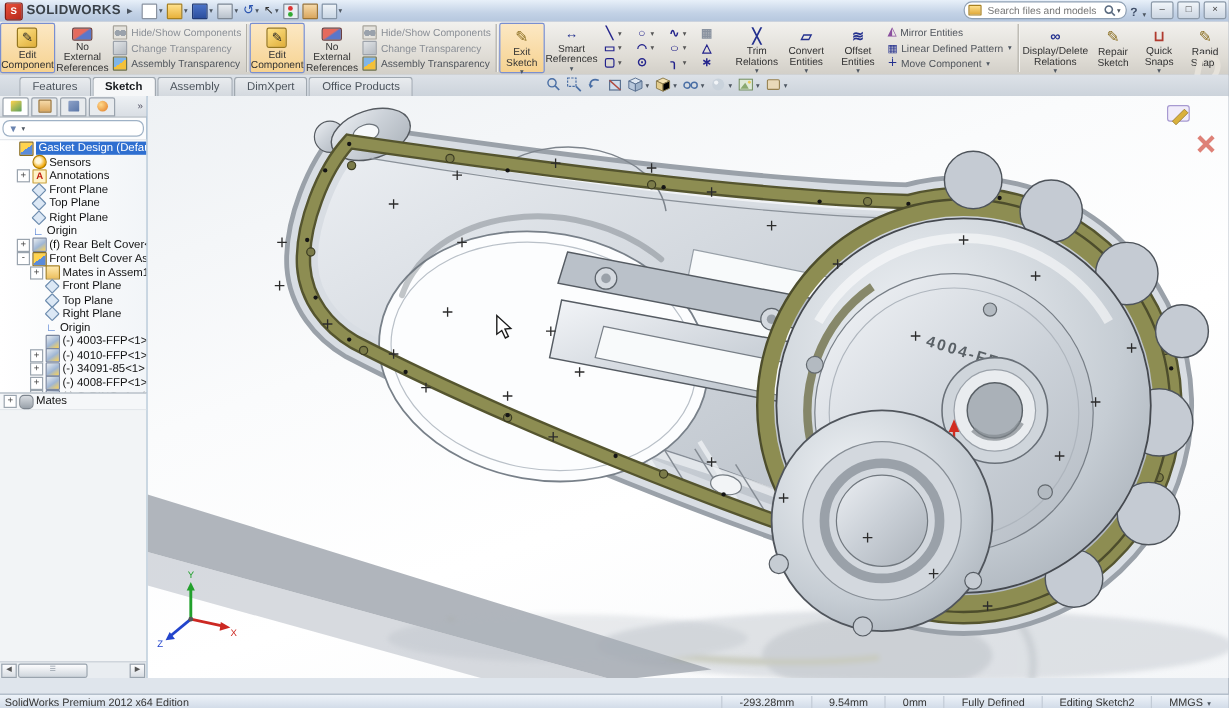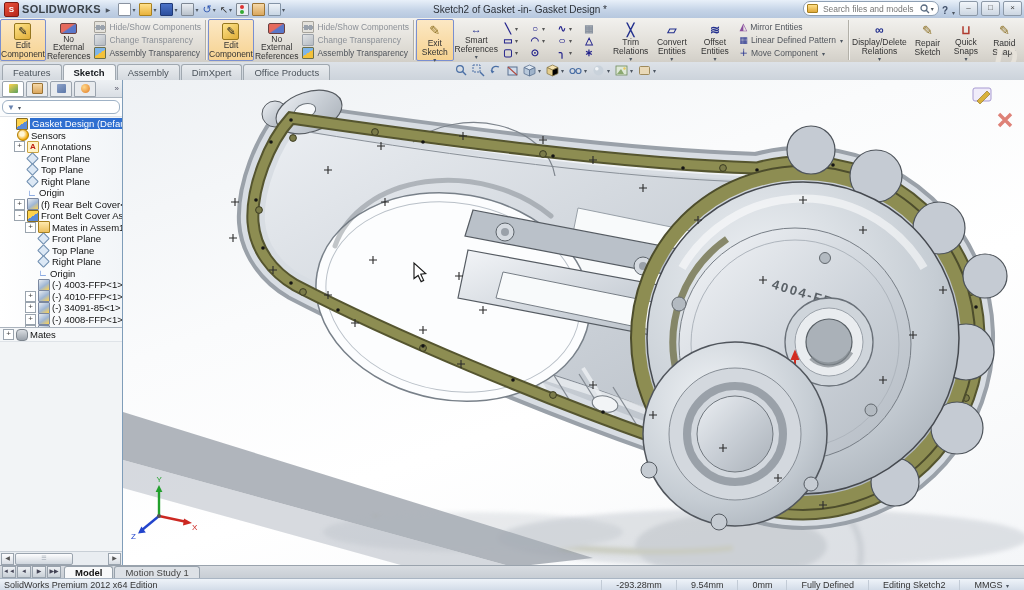--- a/index.html
+++ b/index.html
@@ -66,21 +66,21 @@
   .slabel.dim{color:#8b9097;}
   .entgrid{display:flex;flex-direction:column;justify-content:center;gap:0;padding:2px 2px;}
   .erow{display:flex;align-items:center;height:12px;}
   .ecell{display:flex;align-items:center;width:27px;}
   .eg{color:#23238c;font-size:10px;width:14px;text-align:center;font-weight:bold;}
   .ec{font-size:6px;color:#555;}
   .watermark{position:absolute;right:6px;top:20px;font-size:34px;font-style:italic;color:#e6e2da;font-weight:bold;}
   
   .strip{position:absolute;left:0;top:62px;width:1024px;height:18px;
     background:linear-gradient(#dde2e8,#ccd3db);border-bottom:1px solid #97a1ac;}
-  .tabs{position:absolute;left:2px;bottom:0;display:flex;}
+  .tabs{position:absolute;left:16px;bottom:0;display:flex;}
   .tab{padding:2px 10px 2px;font-size:9.5px;color:#4c545c;border:1px solid #a0a8b0;border-bottom:0;
     border-radius:3px 3px 0 0;background:linear-gradient(#e9ecef,#d4d9df);margin-right:1px;}
   .tab.active{background:#f6f7f8;color:#1c2averify3;color:#16191d;font-weight:bold;}
   .headsup{position:absolute;left:455px;top:2px;display:flex;align-items:center;gap:4px;}
   .hi{display:flex;align-items:center;gap:1px;}
   .hic{width:13px;height:13px;display:inline-block;}
   
   .main{position:absolute;left:0;top:80px;width:1024px;height:485px;}
   .leftpanel{position:absolute;left:0;top:0;width:122px;height:485px;background:#fbfcfd;
     border-right:1px solid #7f9db9;display:flex;flex-direction:column;}
@@ -184,21 +184,20 @@
           </span>
         </span>
       <span class="qbtn">
           <span class="qi qi-props"></span>
         </span>
       <span class="qbtn">
           <span class="qi qi-opt"></span>
           <span class="caret">▾</span>
         </span>
     </div>
-    <div class="tb-title">Sketch2 of Gasket -in- Gasket Design *</div>
     <div class="tb-right">
       <div class="searchbox">
         <span class="foldmini"></span>
         <input placeholder="Search files and models" style="">
         <svg width="10" height="10">
             <circle cx="4" cy="4" r="3" fill="none" stroke="#5a6b80" stroke-width="1.3"></circle>
             <line x1="6.2" y1="6.2" x2="9" y2="9" stroke="#5a6b80" stroke-width="1.3"></line>
           </svg>
         <span class="caret">▾</span>
       </div>
@@ -476,21 +475,21 @@
           <span style="color:#6a84b0">▼</span>
           <span class="caret">▾</span>
         </div>
       </div>
       <div class="tree">
           <div class="trow selected" style="padding-left: 3px;">
             <span class="exp hid"></span>
             <span class="ic ic-asm"></span>
             <span class="tlabel">Gasket Design (Default&lt;Displa</span>
           </div>
-          <div class="trow " style="padding-left: 4px;">
+          <div class="trow " style="padding-left: 14px;">
             <span class="exp hid"></span>
             <span class="ic ic-sensor"></span>
             <span class="tlabel">Sensors</span>
           </div>
           <div class="trow " style="padding-left: 14px;">
             <span class="exp">+</span>
             <span class="ic ic-ann">A</span>
             <span class="tlabel">Annotations</span>
           </div>
           <div class="trow " style="padding-left: 14px;">
@@ -815,30 +814,20 @@
           <circle cx="0" cy="0" r="2" fill="#555"></circle>
           <text x="-2.5" y="-34" font-size="8" fill="#22a02c" font-family="Liberation Sans, sans-serif">Y</text>
           <text x="33" y="14" font-size="8" fill="#cc2822" font-family="Liberation Sans, sans-serif">X</text>
           <text x="-28" y="23" font-size="8" fill="#2244cc" font-family="Liberation Sans, sans-serif">Z</text>
         </g>
       </svg>
       <div class="trimetric">*Trimetric</div>
     </div>
   </div>
 
-  <div class="doctabs">
-    <div class="dnav">
-      <span class="dbtn">◄◄</span>
-      <span class="dbtn">◄</span>
-      <span class="dbtn">▶</span>
-      <span class="dbtn">▶▶</span>
-    </div>
-    <span class="dtab active">Model</span>
-    <span class="dtab">Motion Study 1</span>
-  </div>
 
   <div class="statusbar">
     <span class="sleft">SolidWorks Premium 2012 x64 Edition</span>
     <div class="sright">
       <span class="scell">-293.28mm</span>
       <span class="scell">9.54mm</span>
       <span class="scell">0mm</span>
       <span class="scell">Fully Defined</span>
       <span class="scell">Editing Sketch2</span>
       <span class="scell"><span>MMGS</span> <span class="caret">▾</span></span>

